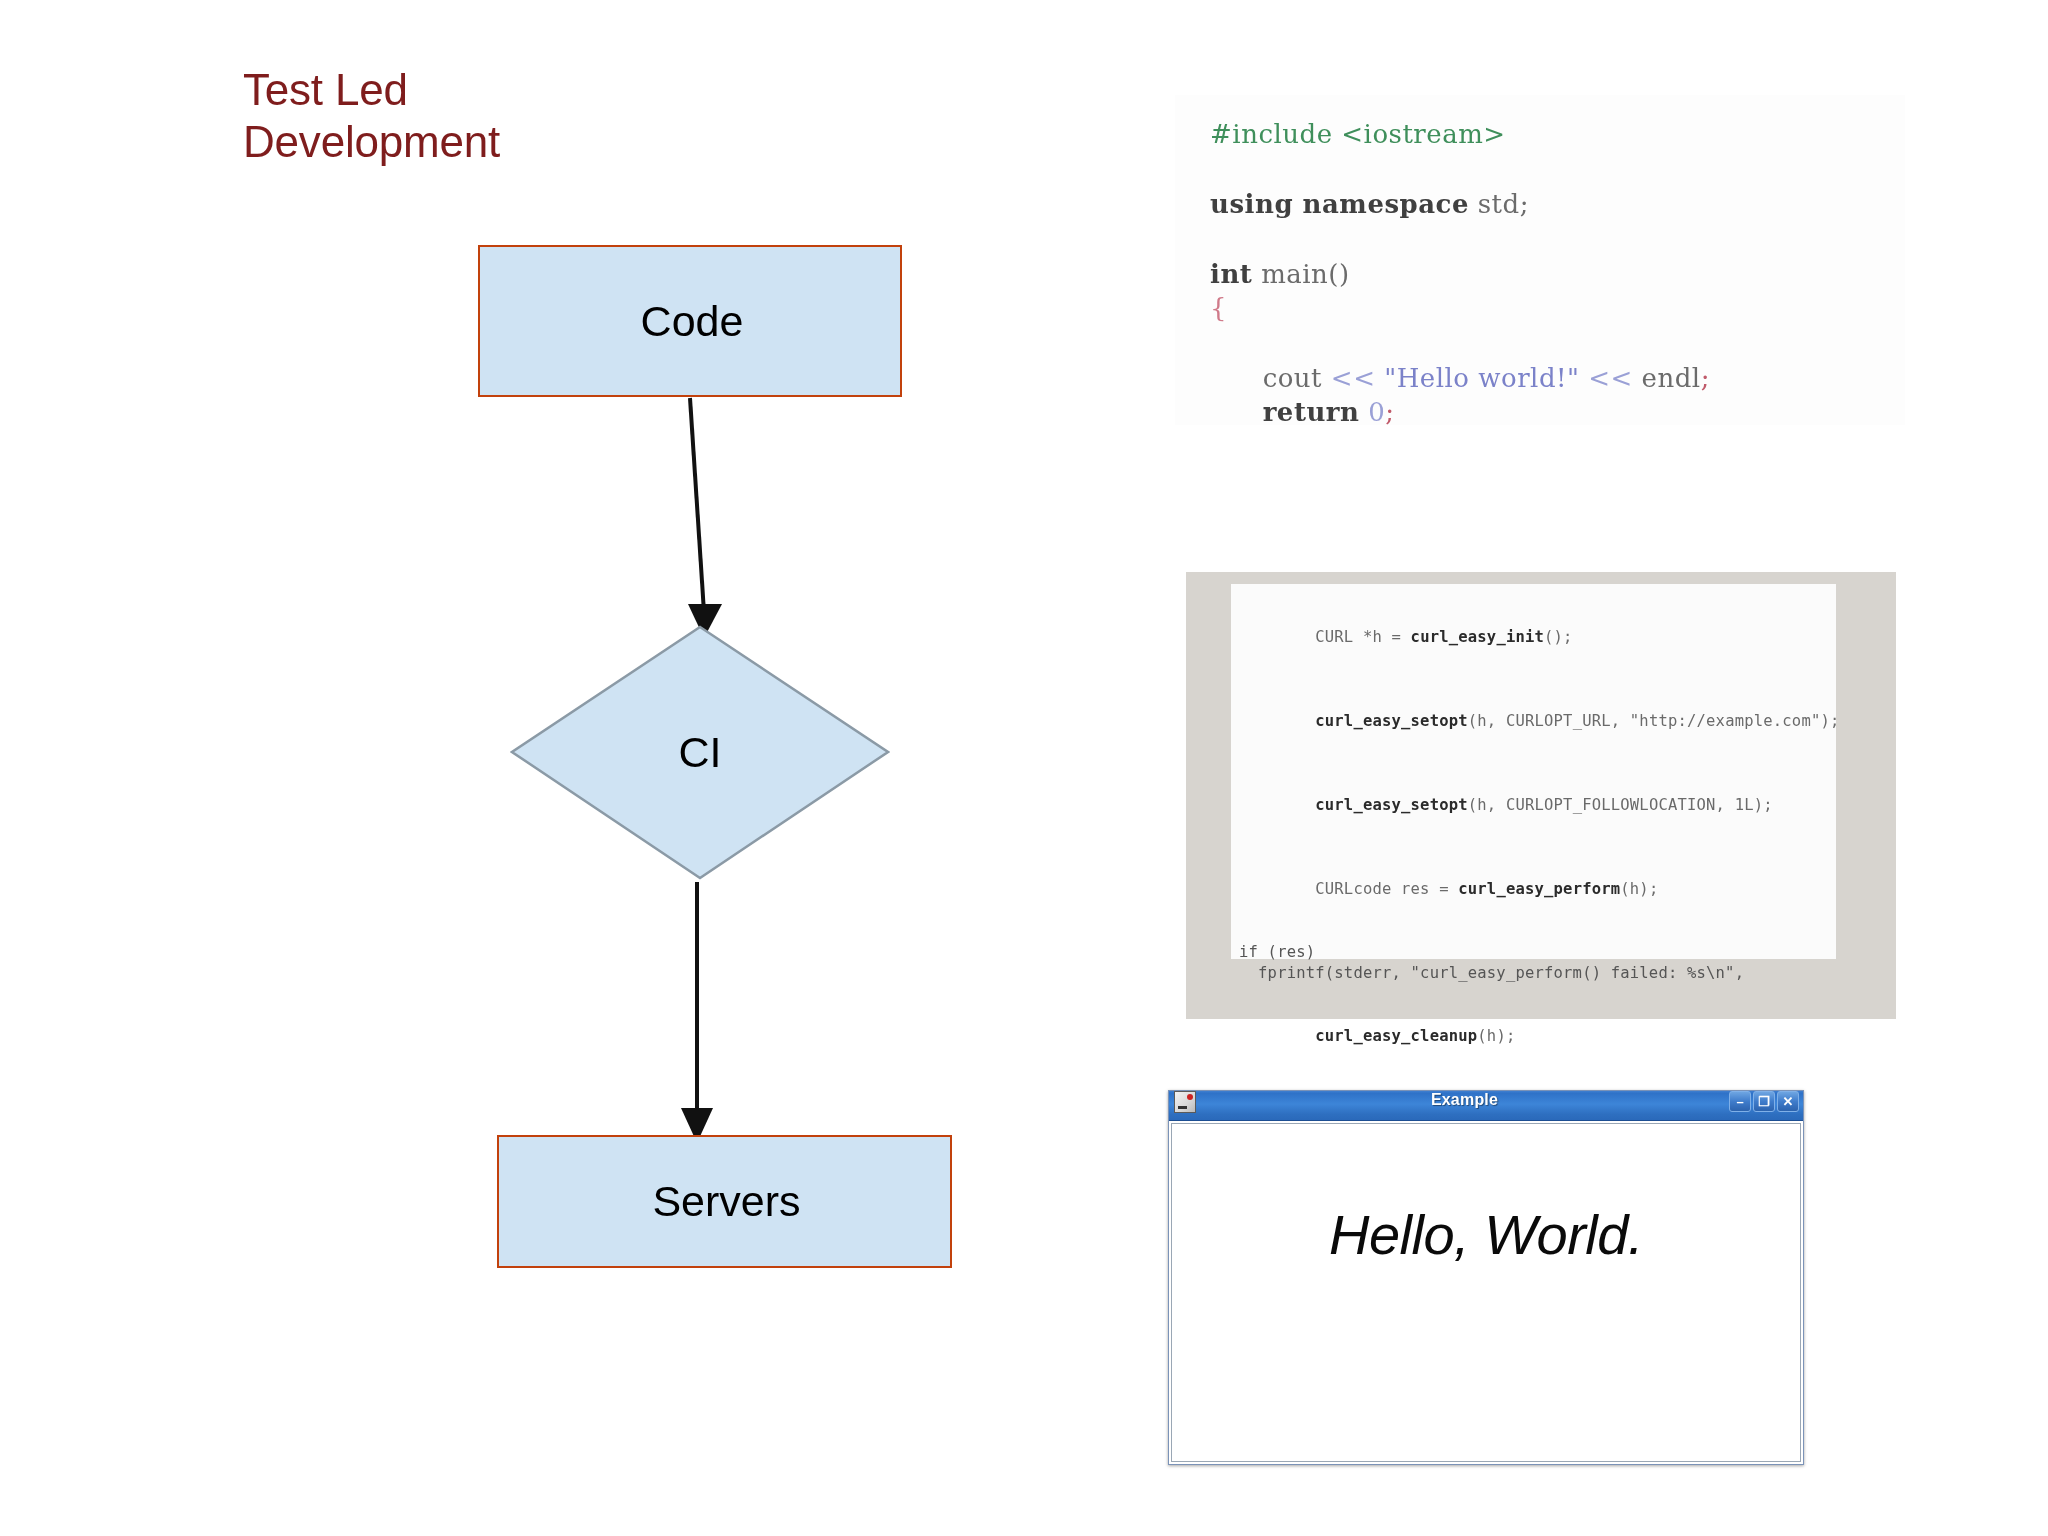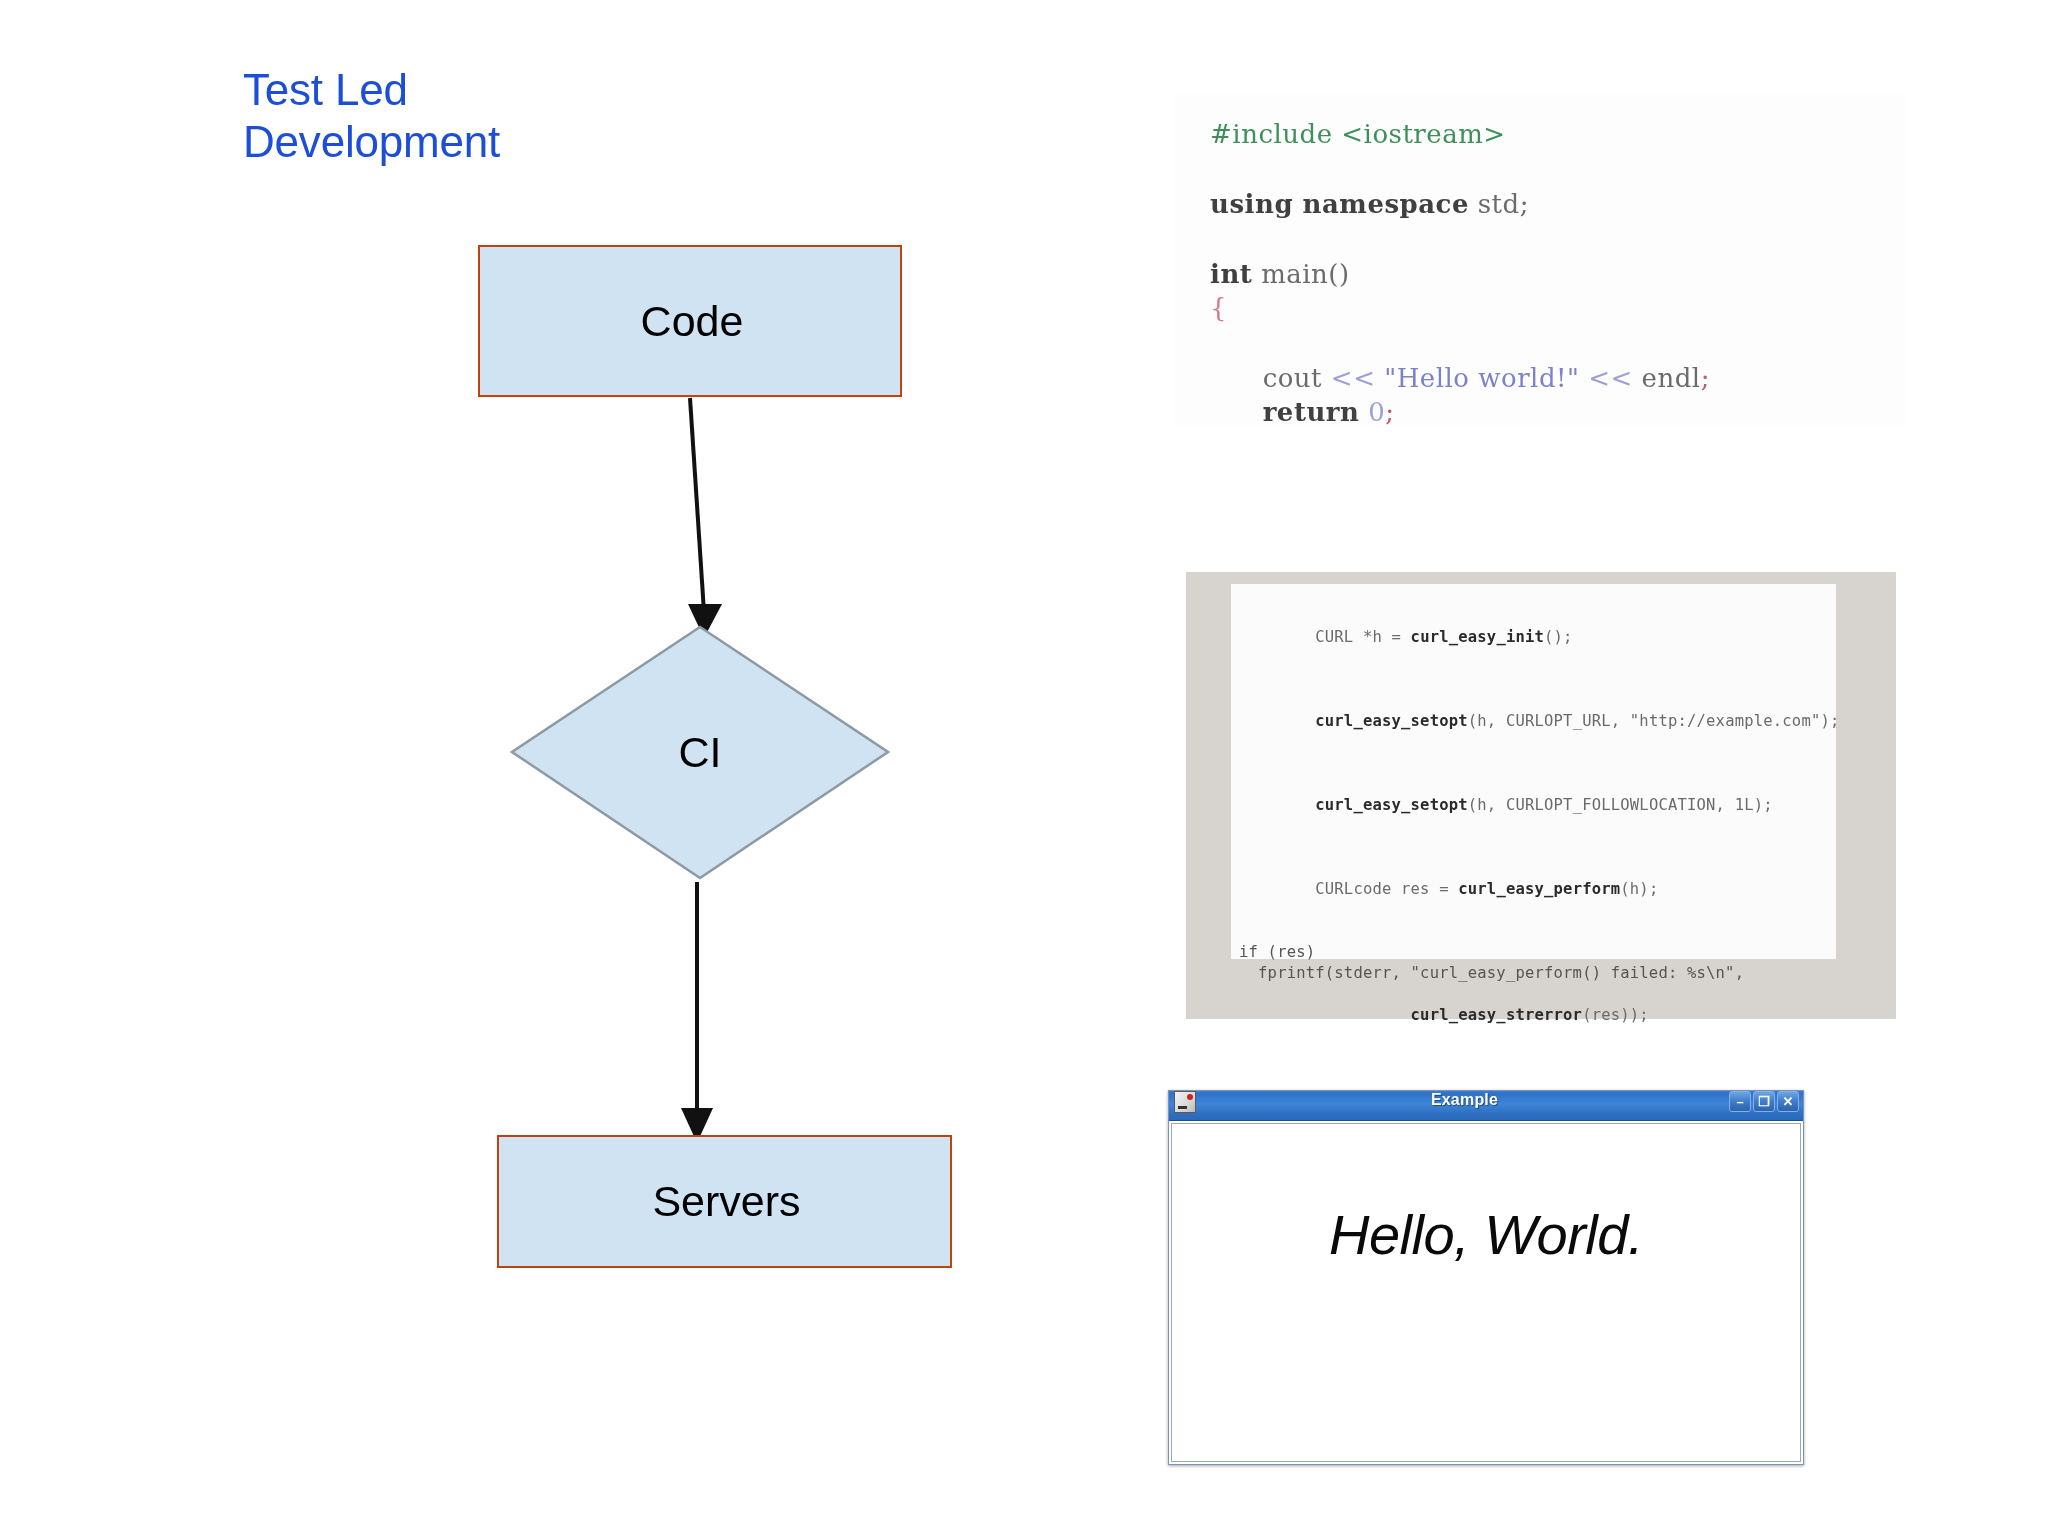--- a/index.html
+++ b/index.html
@@ -19,21 +19,21 @@
 
   
   #slide-title {
     position: absolute;
     left: 243px;
     top: 64px;
     width: 700px;
     font-size: 44px;
     line-height: 1.18;
     font-weight: 400;
-    color: #1d4ed8;
+    color: #7f1d1d;
     letter-spacing: -0.2px;
     white-space: pre-line;
   }
 
   
   #flowchart {
     position: absolute;
     left: 0;
     top: 0;
     width: 1100px;
@@ -342,23 +342,20 @@
       <div class="curl-line">
         <span class="c-b">curl_easy_setopt</span><span class="c-n">(h, CURLOPT_FOLLOWLOCATION, 1L);</span>
       </div>
       <div class="curl-gap"></div>
       <div class="curl-line">
         <span class="c-n">CURLcode res = </span><span class="c-b">curl_easy_perform</span><span class="c-n">(h);</span>
       </div>
       <div class="curl-gap"></div>
       <div class="curl-line c-n">if (res)</div>
       <div class="curl-line c-n">  fprintf(stderr, "curl_easy_perform() failed: %s\n",</div>
-      <div class="curl-line">
-        <span class="c-b">          curl_easy_strerror</span><span class="c-n">(res));</span>
-      </div>
       <div class="curl-gap"></div>
       <div class="curl-line">
         <span class="c-b">curl_easy_cleanup</span><span class="c-n">(h);</span>
       </div>
     </div>
   </div>
 </div>
 
 <div id="example-window">
   <div id="window-titlebar">

